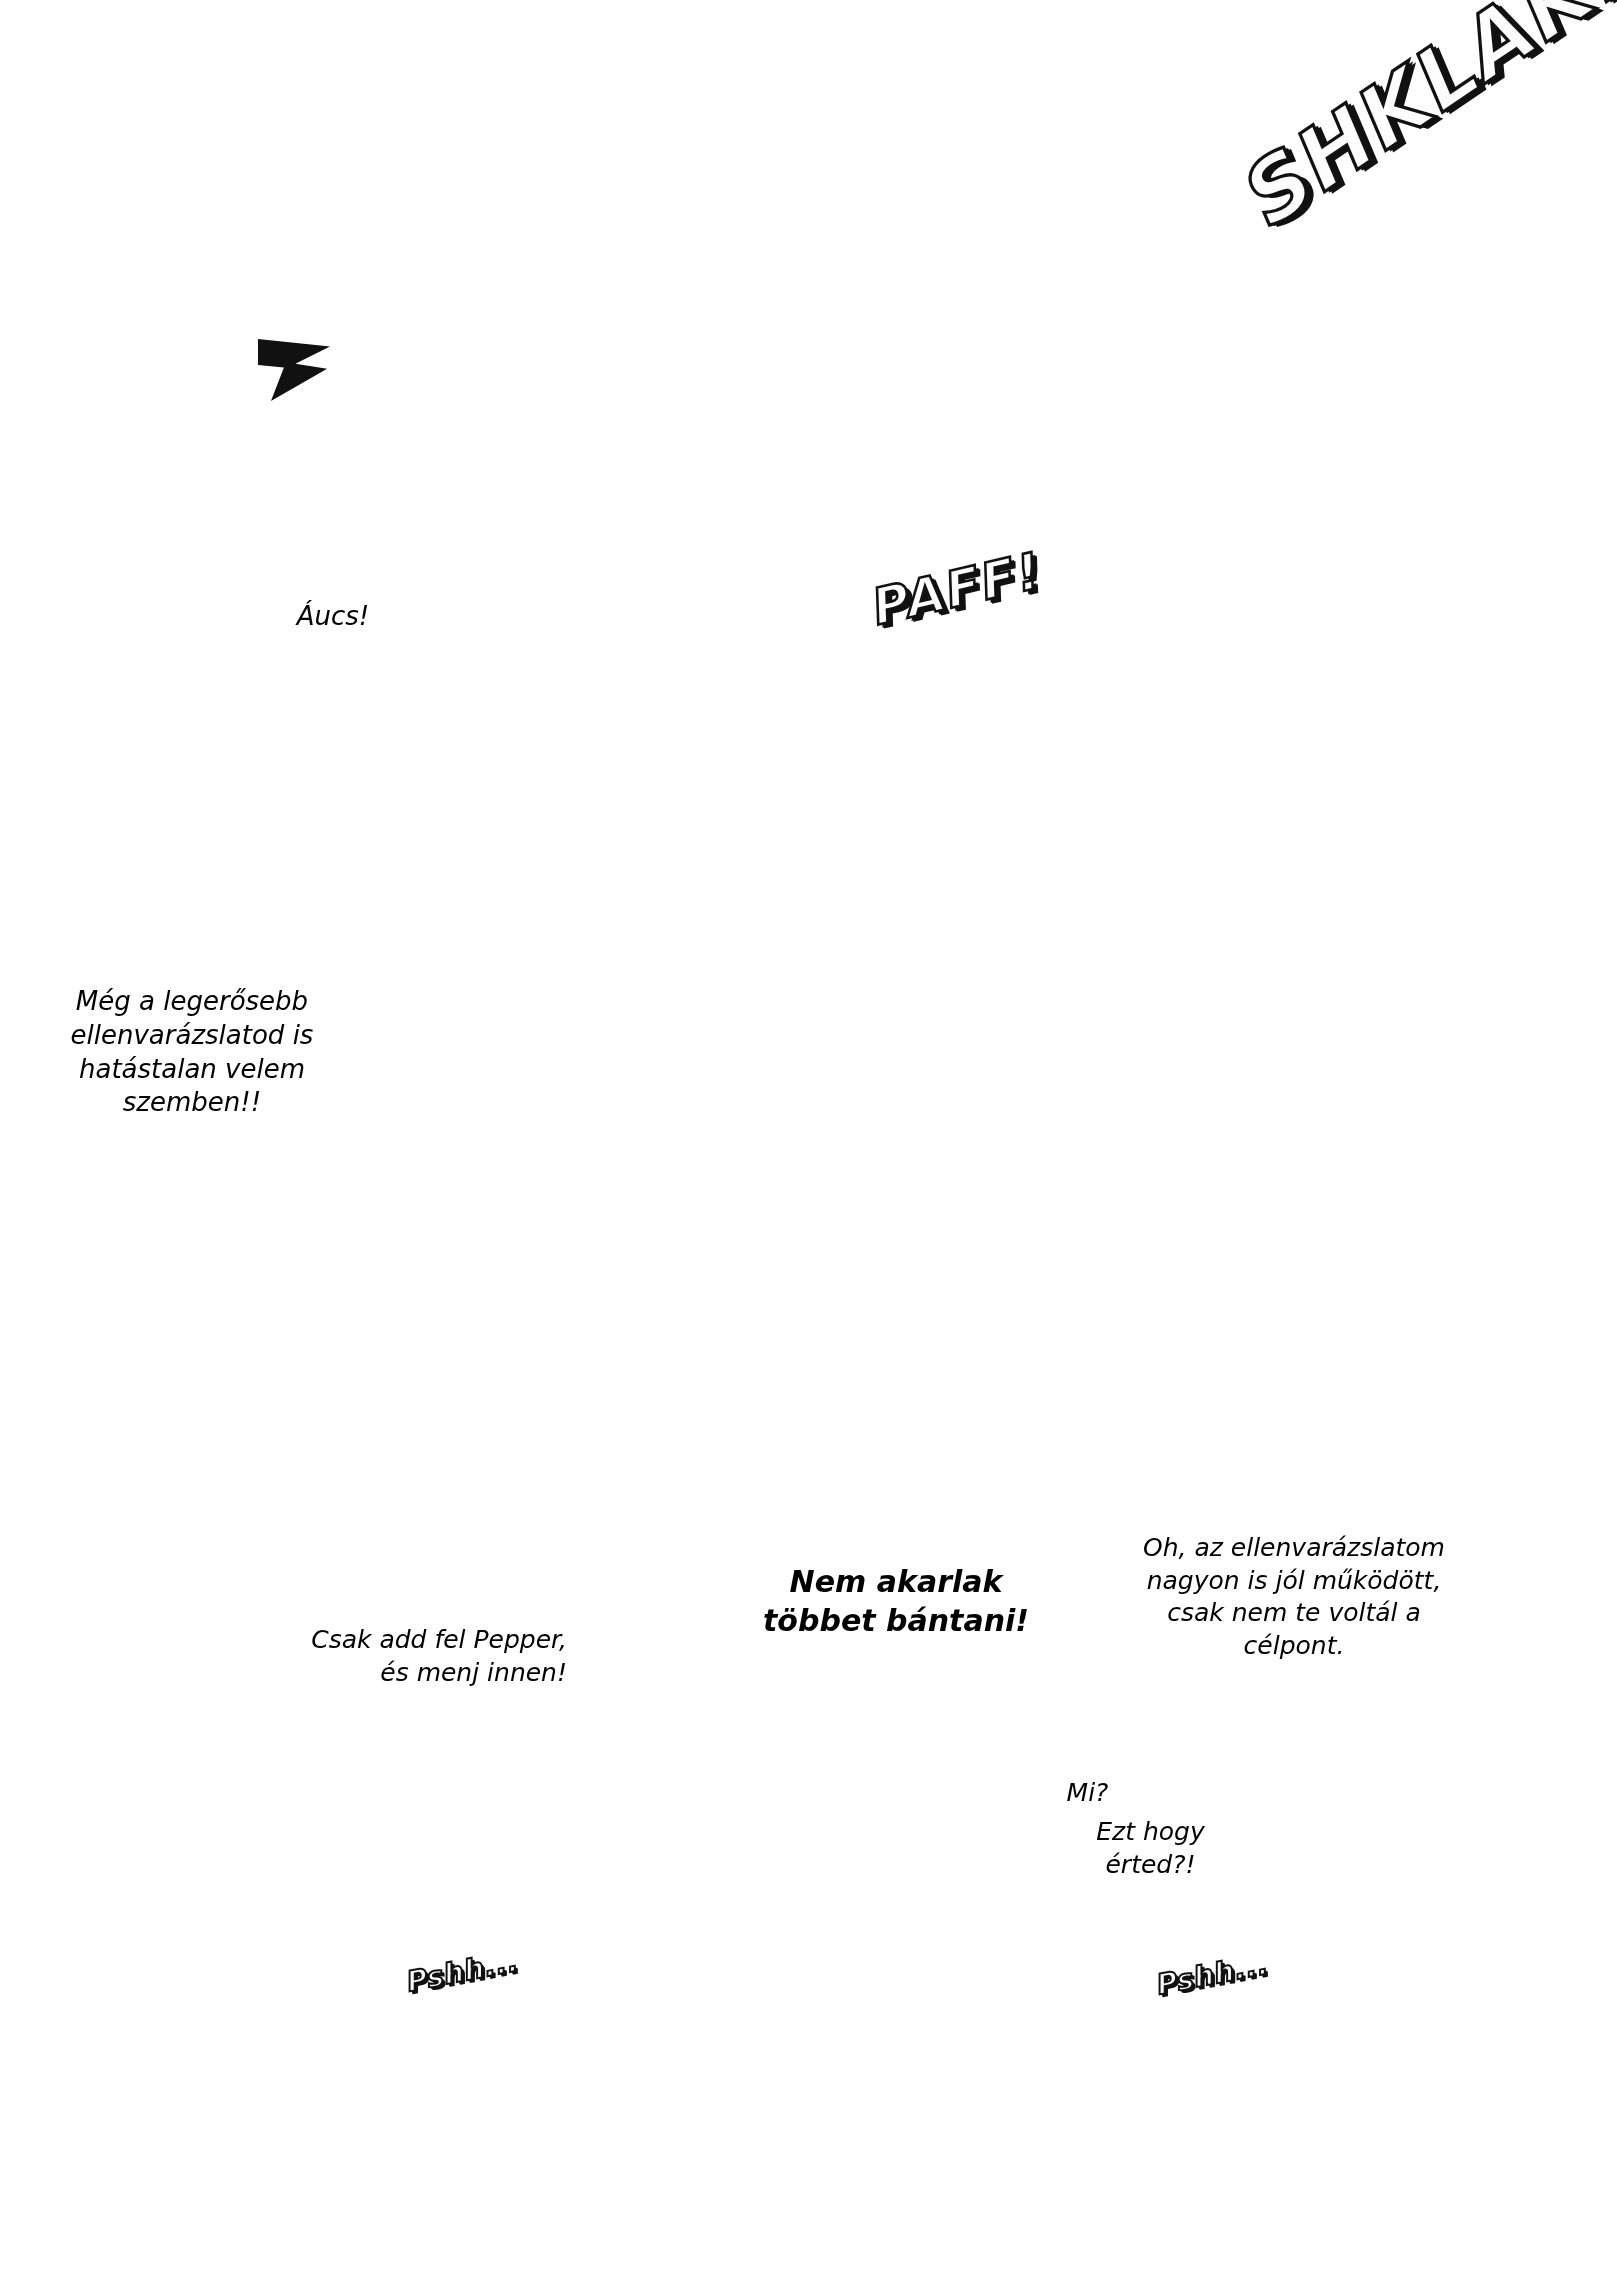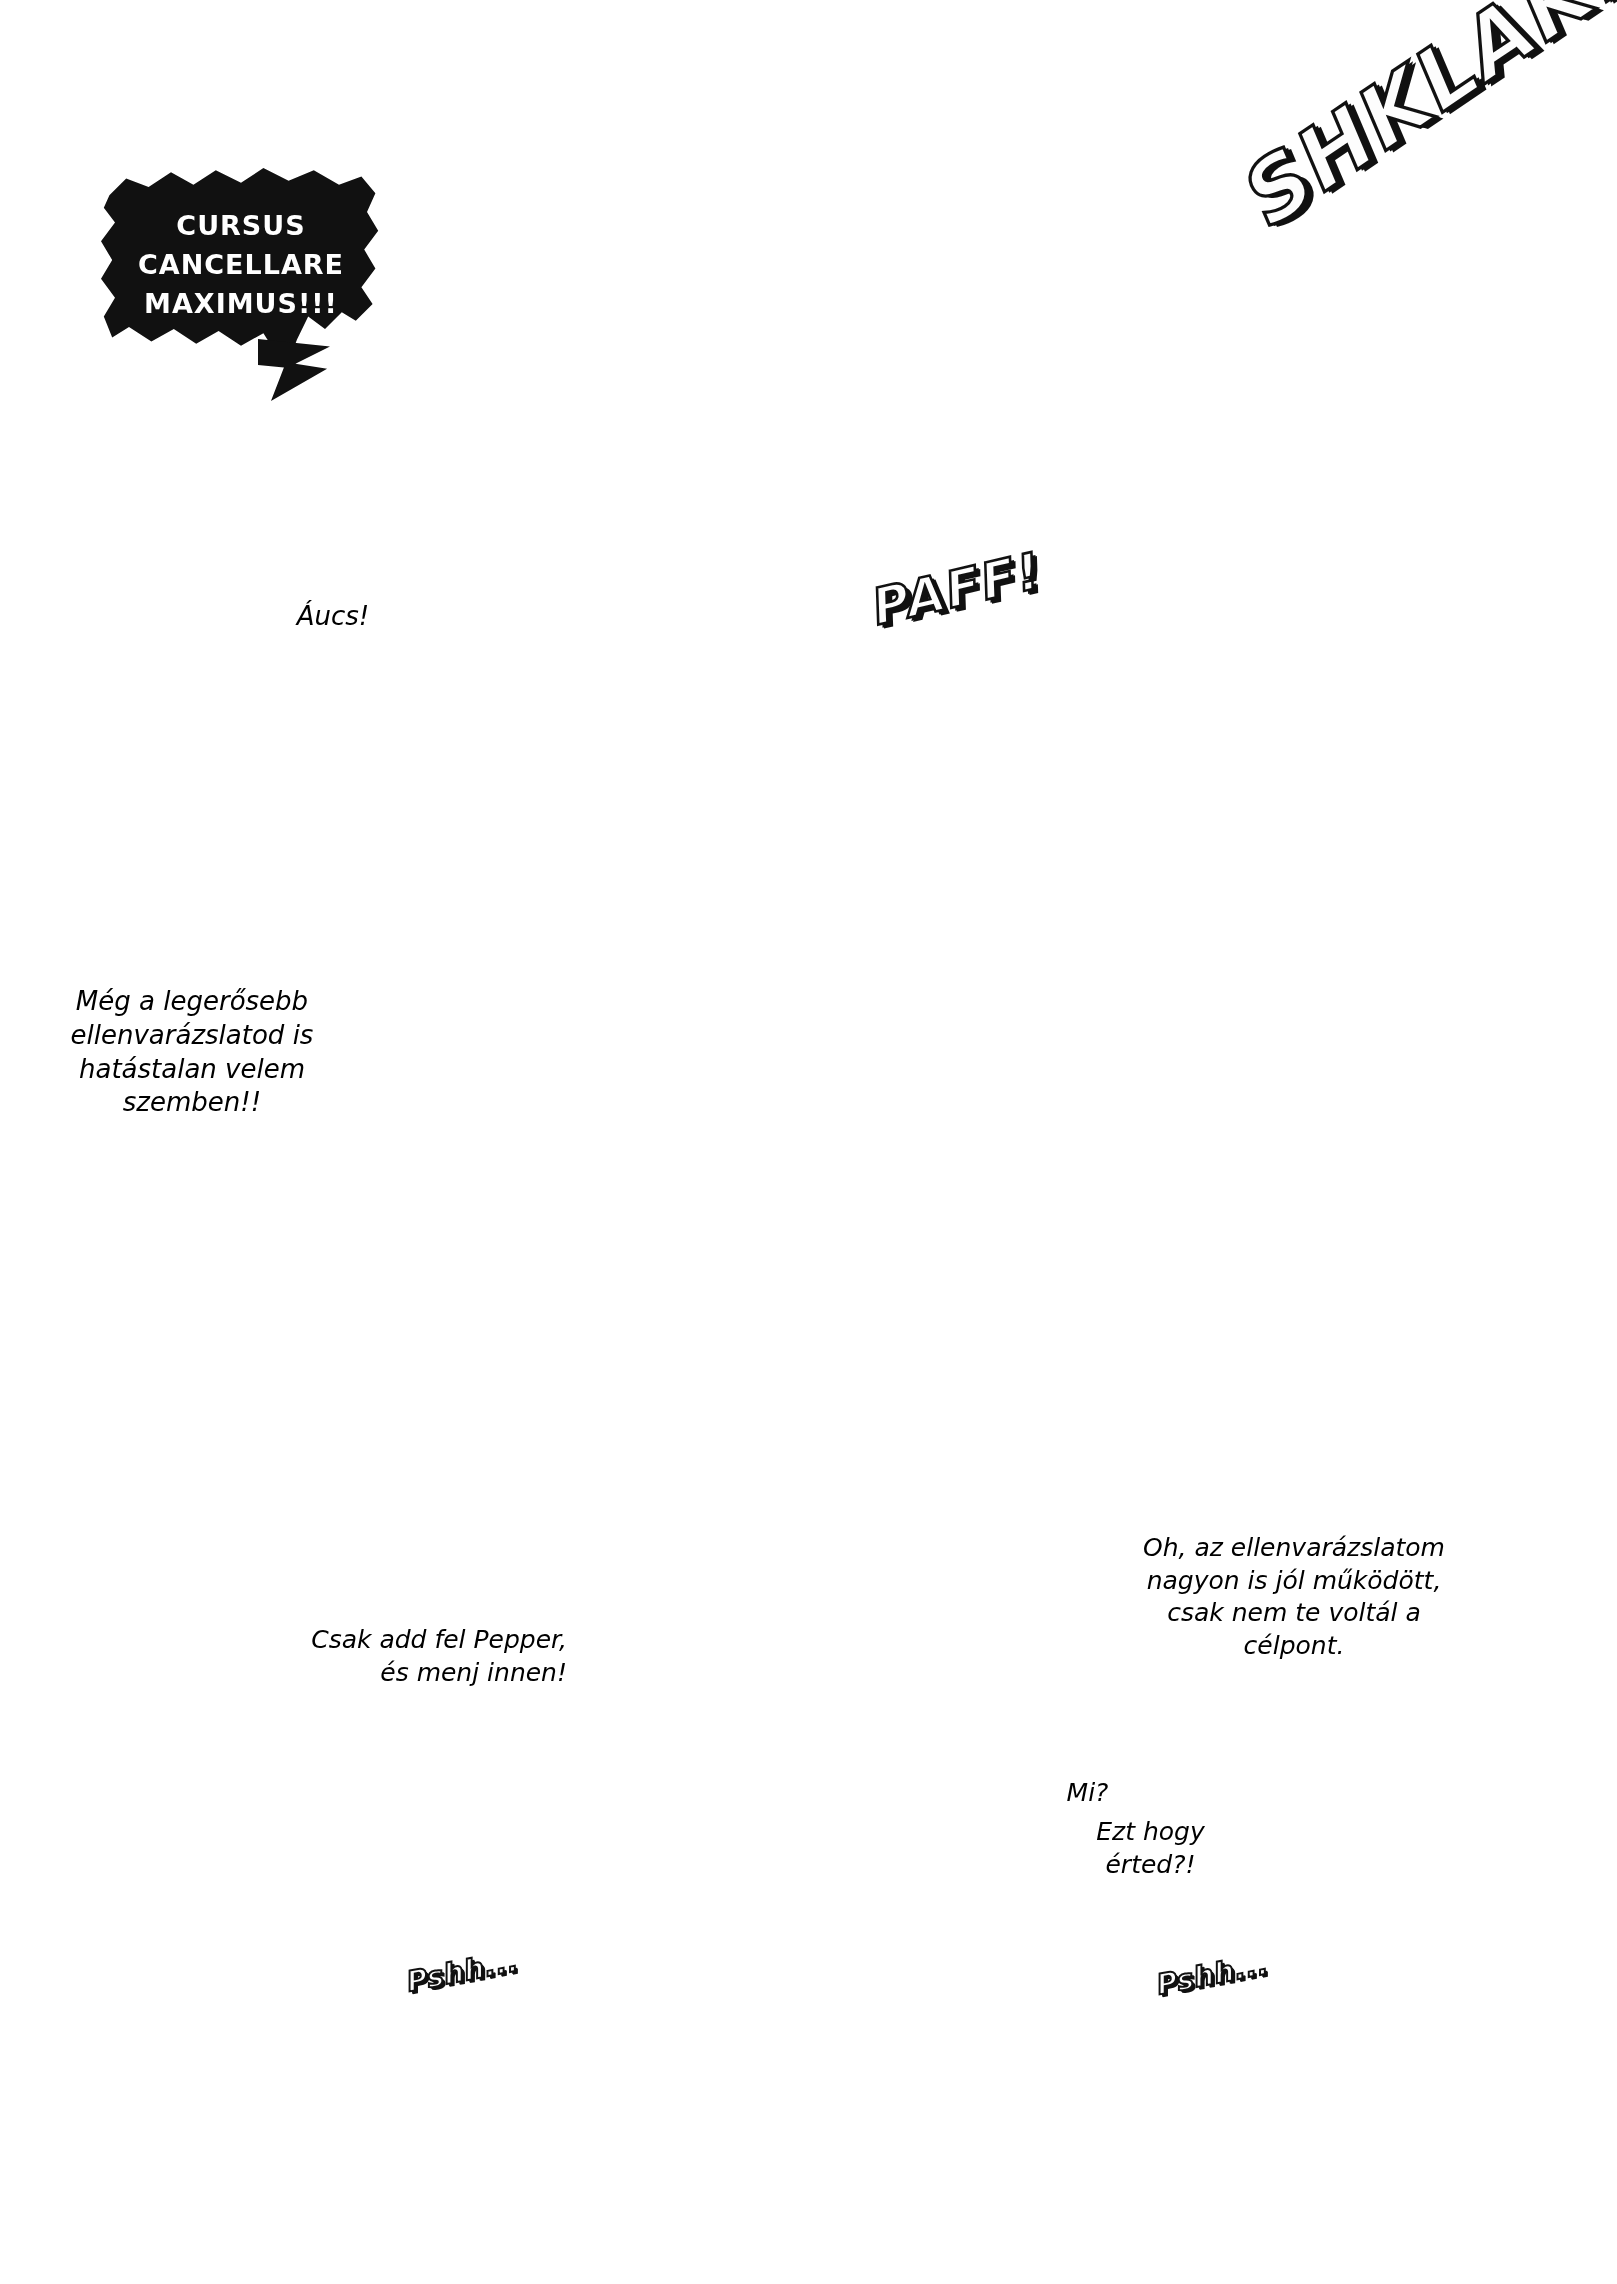--- a/index.html
+++ b/index.html
@@ -143,43 +143,39 @@
     color: #fdfdfd;
     -webkit-text-stroke: 2px #111;
     text-shadow: 2px 2.6px 0 #111, 2.6px 3.3px 0 #111;
   }
 </style>
 </head>
 <body>
 
 <div class="page">
 
-  <div class="burst">
-    <div class="burst-shape"></div>
-    <div class="burst-text">CURSUS
-CANCELLARE
-MAXIMUS!!!</div>
-  </div>
   <div class="burst-tail"></div>
 
   <div class="sfx sfx-shklak">SHKLAK!</div>
   <div class="sfx sfx-paff">PAFF!</div>
   <div class="sfx sfx-pshh-1">Pshh...</div>
   <div class="sfx sfx-pshh-2">Pshh...</div>
 
   <div class="txt" style="left:248px; top:600px; width:170px; font-size:26px;">Áucs!</div>
 
   <div class="txt" style="left:52px; top:945px; width:280px; font-size:26px;margin-top:40px;">Még a legerősebb
 ellenvarázslatod is
 hatástalan velem
 szemben!!</div>
 
   <div class="txt" style="left:248px; top:1624px; width:319px; font-size:25px;text-align:right;">Csak add fel Pepper,
 és menj innen!</div>
 
+  <div class="txt" style="left:756px; top:1562px; width:280px; font-size:30px; font-weight:700;">Nem akarlak
+többet bántani!</div>
 
   <div class="txt" style="left:1108px; top:1532px; width:372px; font-size:25px;">Oh, az ellenvarázslatom
 nagyon is jól működött,
 csak nem te voltál a
 célpont.</div>
 
   <div class="txt" style="left:1042px; top:1777px; width:91px; font-size:25px;">Mi?</div>
 
   <div class="txt" style="left:1069px; top:1816px; width:163px; font-size:25px;">Ezt hogy
 érted?!</div>

